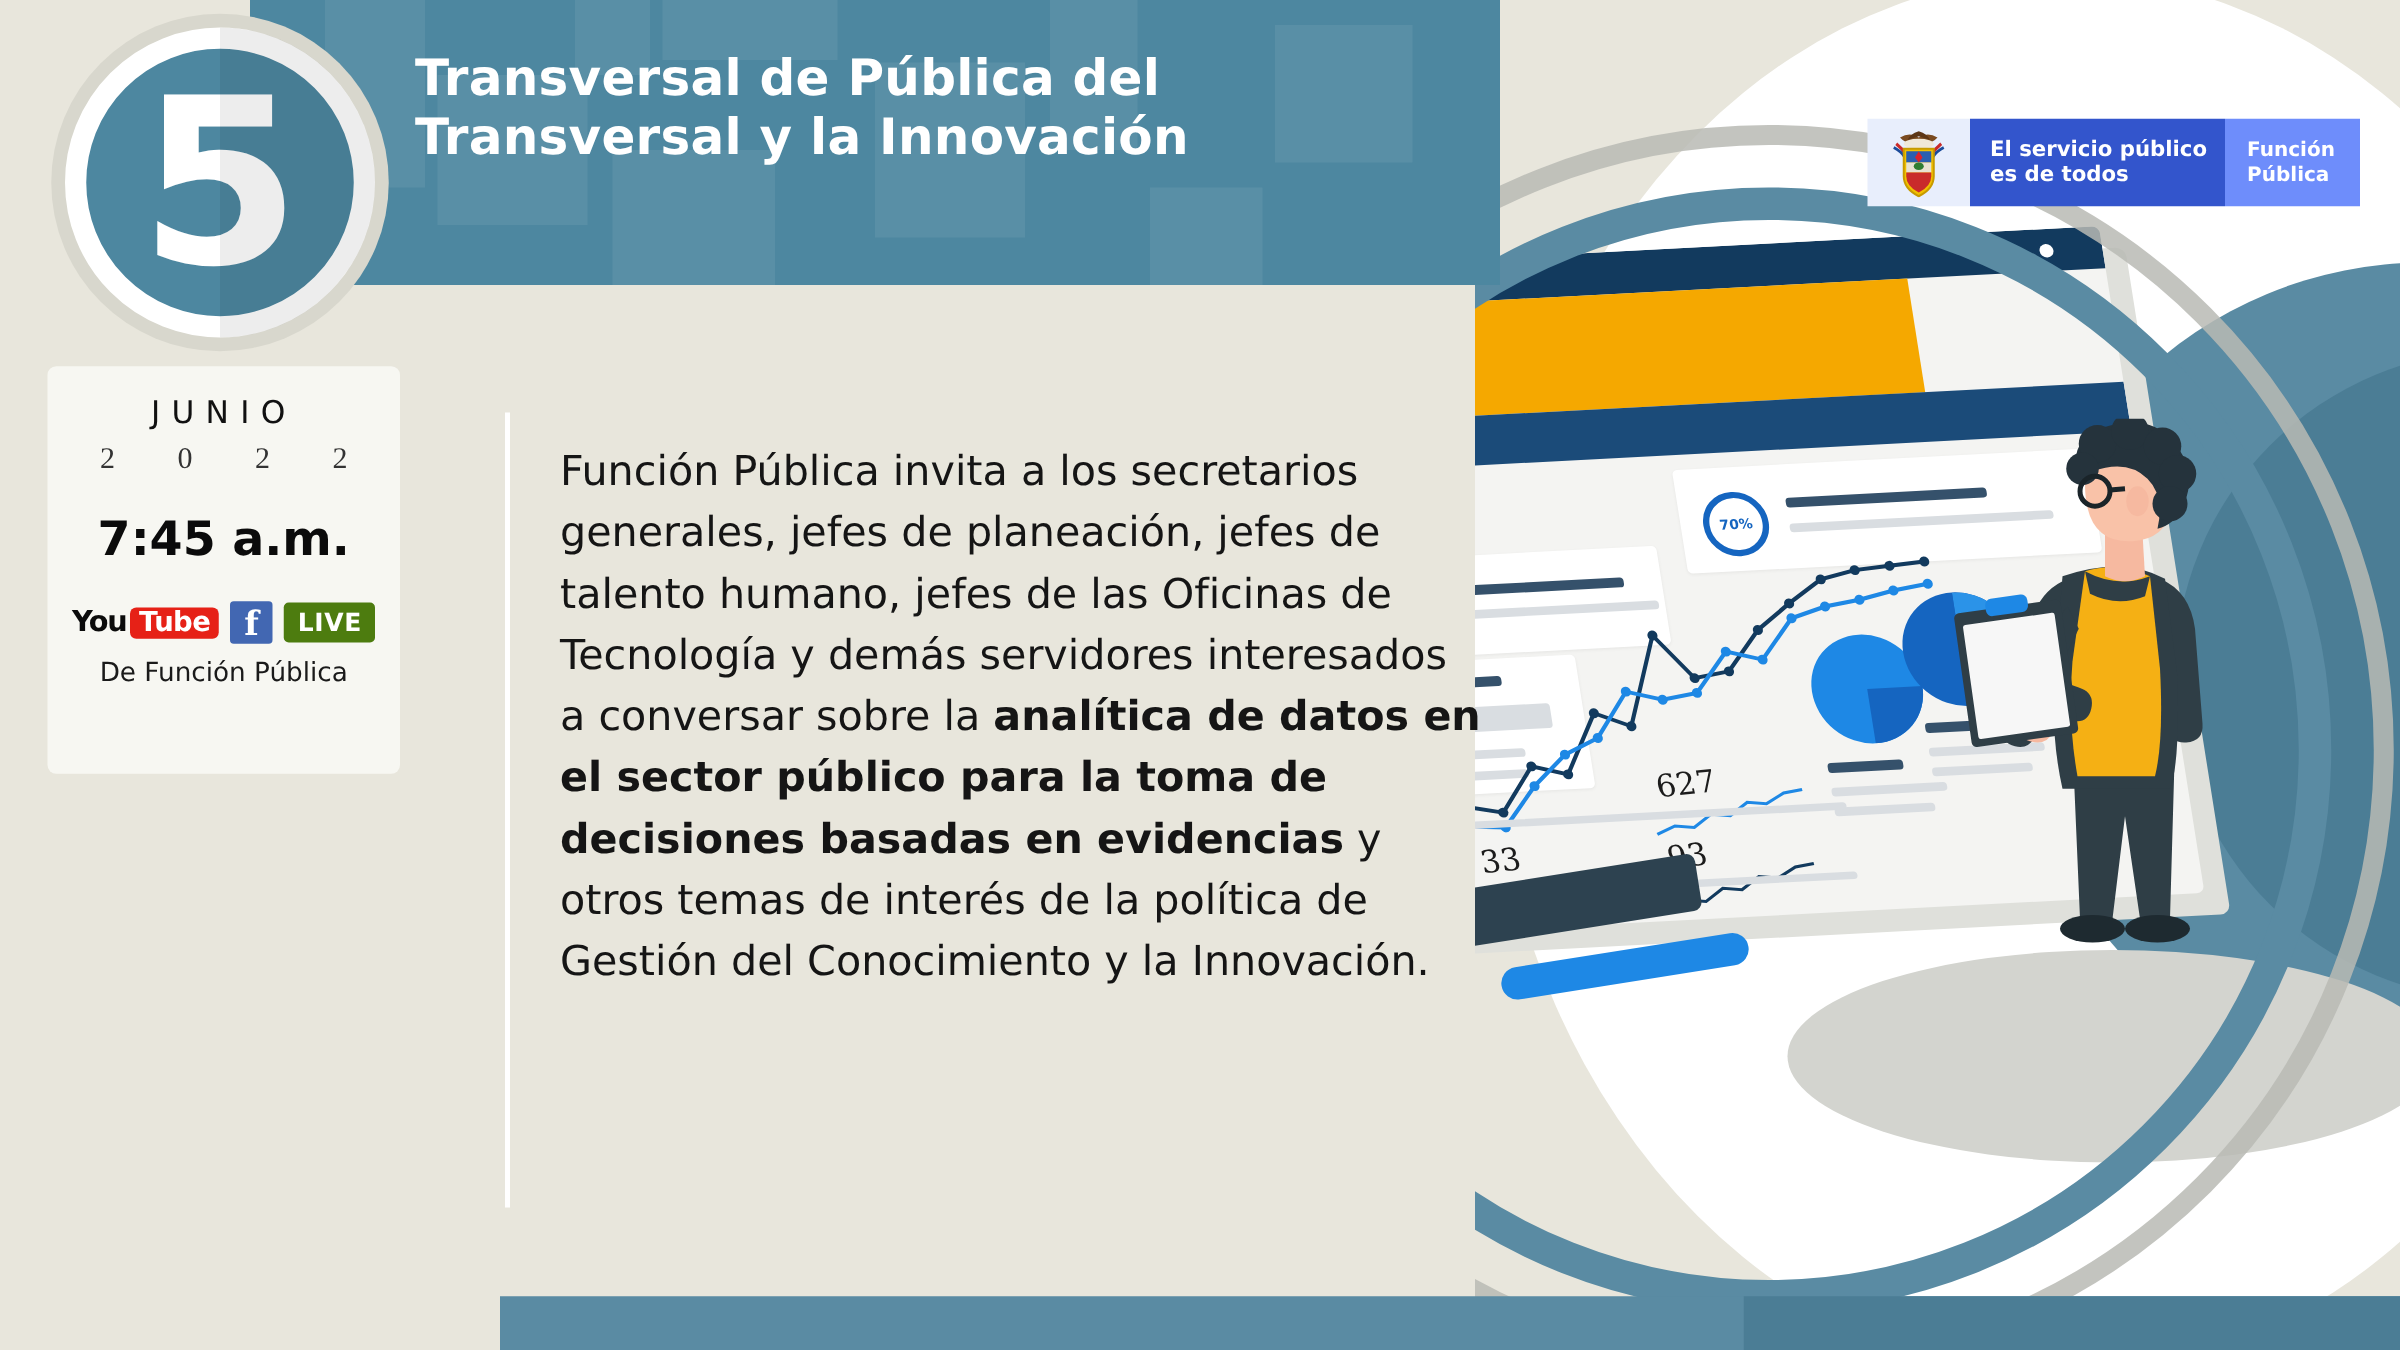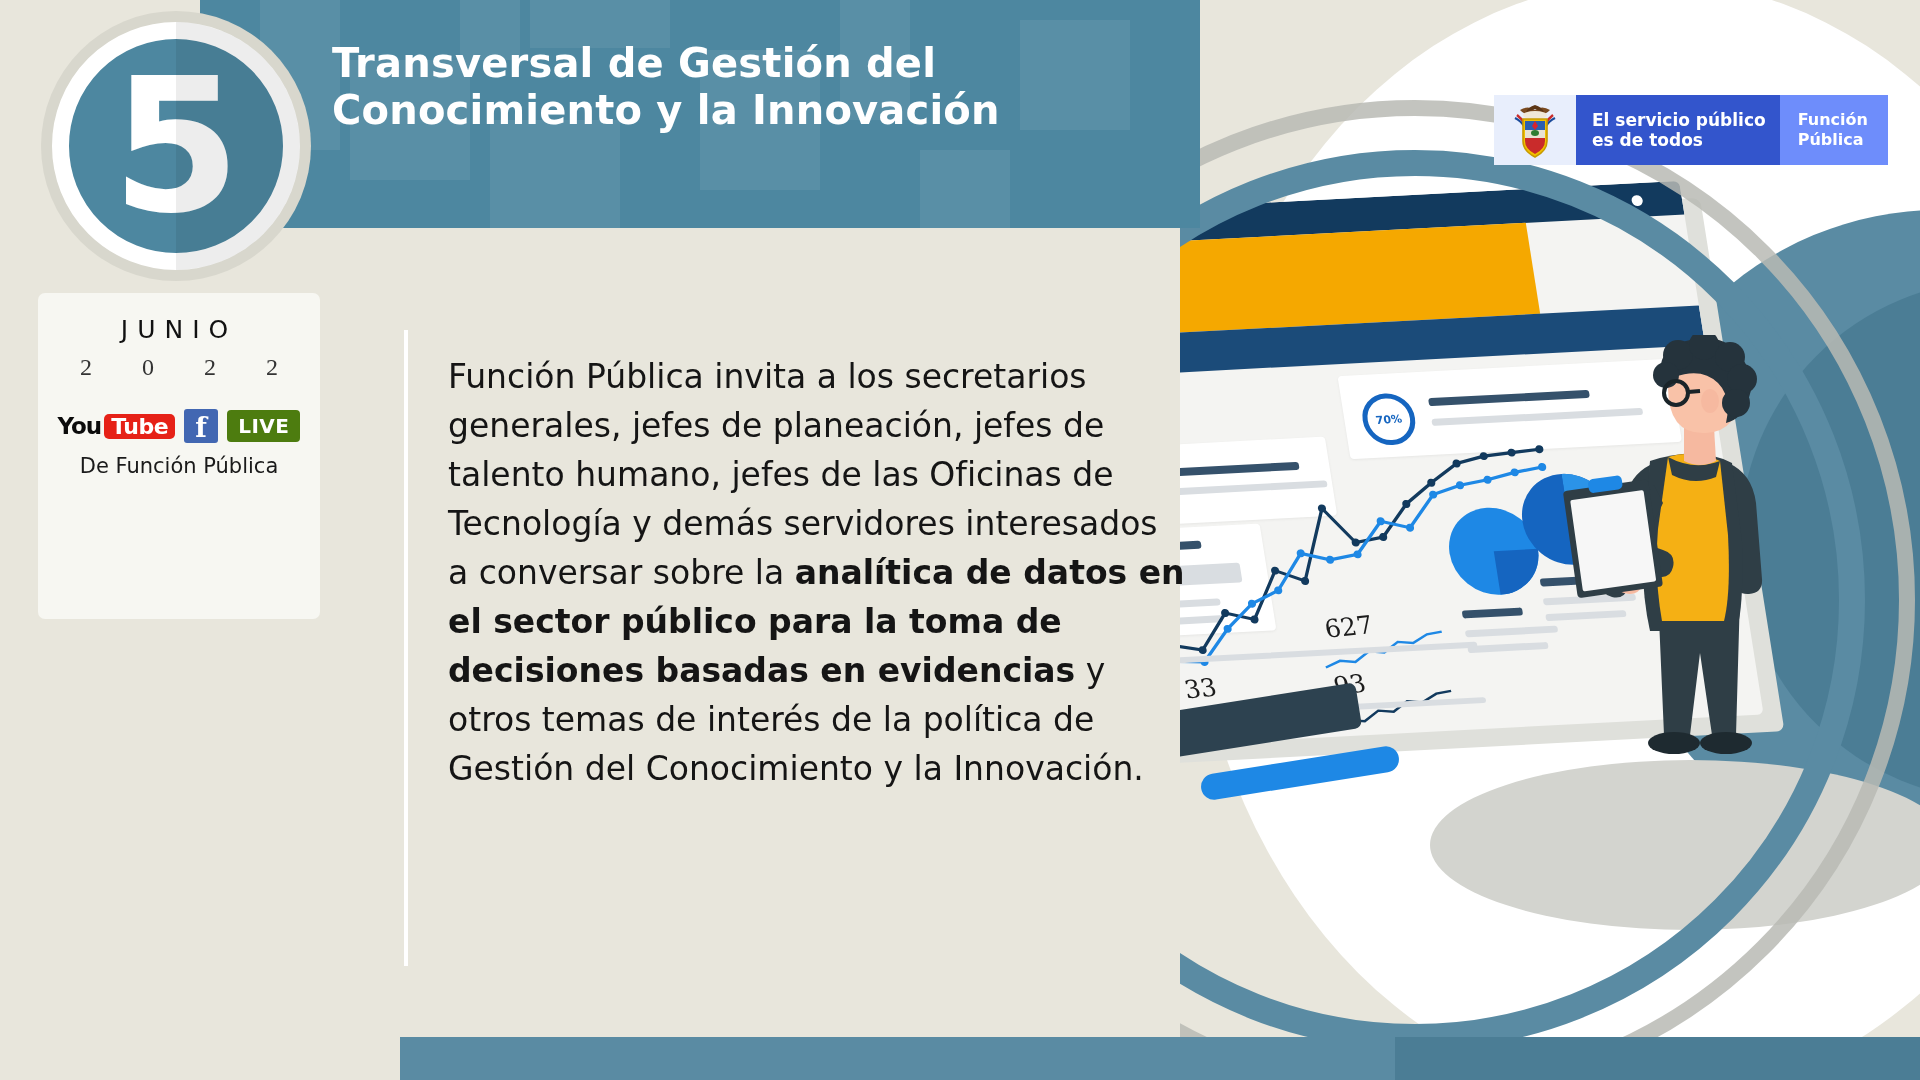--- a/index.html
+++ b/index.html
@@ -319,22 +319,22 @@
     <div class="hb-sq" style="left:500px;top:50px;width:120px;height:140px;"></div>
     <div class="hb-sq" style="left:640px;top:0;width:70px;height:120px;"></div>
     <div class="hb-sq" style="left:720px;top:150px;width:90px;height:78px;"></div>
     <div class="hb-sq" style="left:820px;top:20px;width:110px;height:110px;"></div>
   </div>
 
   <div class="badge-num">5</div>
   <div class="badge-num-shade"></div>
 
   <div class="header-title">
-    <div>Transversal de Gestión del</div>
-    <div>Conocimiento y la Innovación</div>
+    <div>Transversal de Pública del</div>
+    <div>Transversal y la Innovación</div>
   </div>
 
   <div class="gov-logo">
     <div class="gov-shield">
       <svg width="46" height="56" viewBox="0 0 46 56">
         <path d="M8 8 q8 -5 15 0 q7 -5 15 0 q-5 6 -15 5 q-10 1 -15 -5 Z" fill="#7a4a20"></path>
         <path d="M23 3 q7 2 9 7 q-9 -3 -9 -3 q0 0 -9 3 q2 -5 9 -7 Z" fill="#5c3617"></path>
         <ellipse cx="23" cy="13" rx="12" ry="4" fill="#f0e8d8"></ellipse>
         <path d="M5 13 q5 4 8 9 M41 13 q-5 4 -8 9" stroke="#c92b2b" stroke-width="2.4" fill="none"></path>
         <path d="M3 16 q6 3 9 8 M43 16 q-6 3 -9 8" stroke="#1b4b9b" stroke-width="2.2" fill="none"></path>
@@ -356,20 +356,21 @@
       <div>
         <span>Función</span>
         <span>Pública</span>
       </div>
     </div>
   </div>
 
   <div class="date-card">
     <div class="dc-month">JUNIO</div>
     <div class="dc-year">2 0 2 2</div>
+    <div class="dc-time">7:45 a.m.</div>
 
     <div class="dc-social">
       <div class="yt">
         <span class="yt-you">You</span>
         <span class="yt-tube">Tube</span>
       </div>
       <div class="fb">f</div>
       <div class="live">LIVE</div>
     </div>
     <div class="dc-source">De Función Pública</div>

